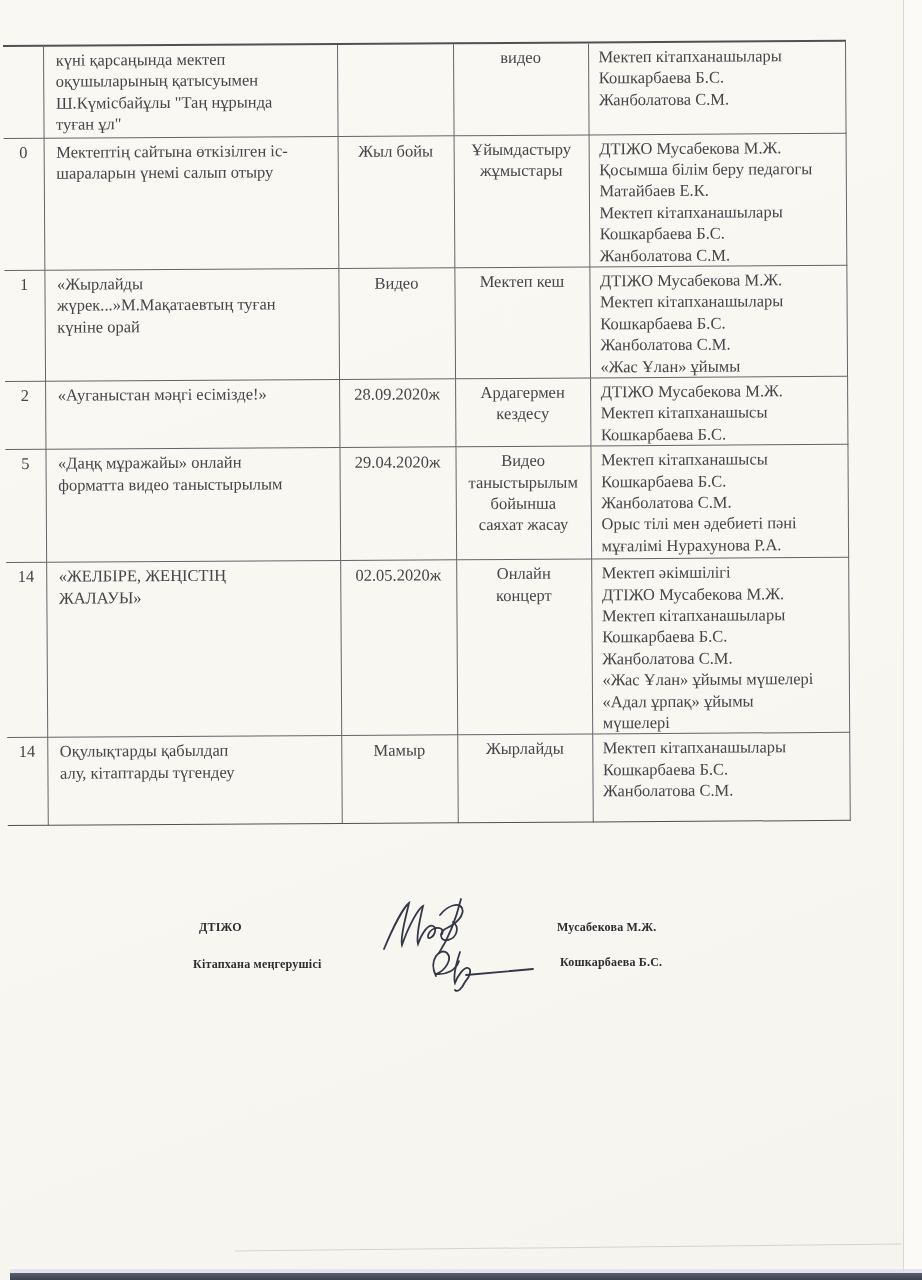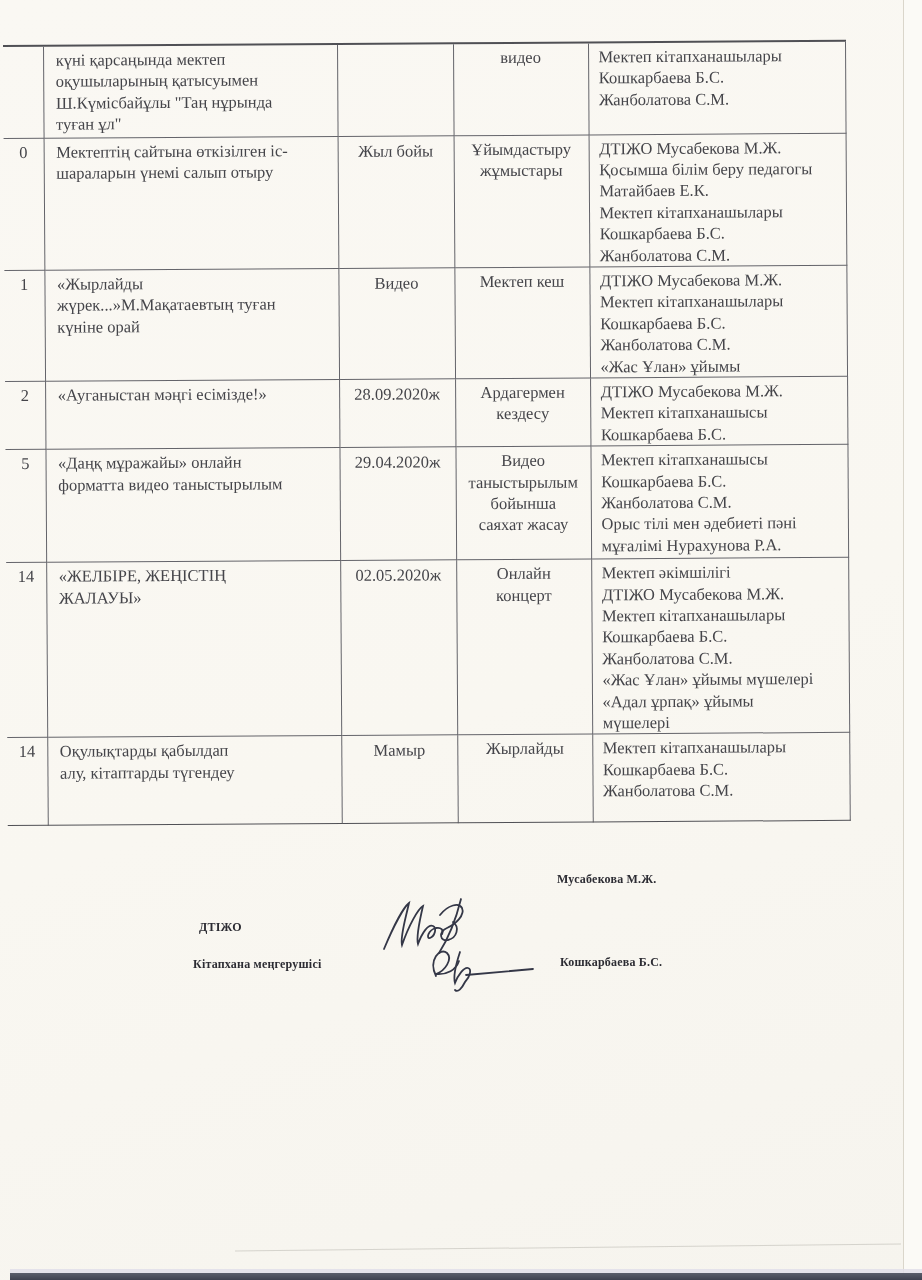--- a/index.html
+++ b/index.html
@@ -145,21 +145,21 @@
       </tbody>
     </table>
   </div>
 
   <div class="sig-title" style="left:199px;top:920px;">ДТІЖО</div>
   <svg class="sig-svg" style="left:378px;top:893px;" width="115" height="66" viewBox="0 0 115 66">
     <path d="M6,56 C16,32 26,14 31,10 C27,28 22,44 24,52 C31,32 40,16 45,13 C41,30 38,44 40,51 C44,40 50,31 55,33 C59,35 57,43 52,45 C48,46 50,37 58,35 C63,34 66,37 64,41"></path>
     <path d="M62,22 C70,12 81,9 84,15 C87,22 78,31 69,35 C60,39 62,49 70,47 C79,45 82,34 75,29"></path>
     <path d="M83,6 C78,26 70,46 61,60"></path>
   </svg>
-  <div class="sig-name" style="left:557px;top:872px;">Мусабекова М.Ж.</div>
+  <div class="sig-name" style="left:557px;top:920px;">Мусабекова М.Ж.</div>
 
   <div class="sig-title" style="left:193px;top:957px;">Кітапхана меңгерушісі</div>
   <svg class="sig-svg" style="left:420px;top:942px;" width="118" height="52" viewBox="0 0 118 52">
     <path d="M16,34 C8,18 20,5 27,11 C33,17 25,29 16,32 C27,33 36,28 39,19"></path>
     <path d="M40,10 C36,22 33,34 35,41 C38,33 44,25 48,26 C52,27 50,35 45,40 C42,46 38,51 35,48"></path>
     <path d="M46,33 L113,27"></path>
   </svg>
   <div class="sig-name" style="left:560px;top:955px;">Кошкарбаева Б.С.</div>
 
   <div class="faint-line"></div>

